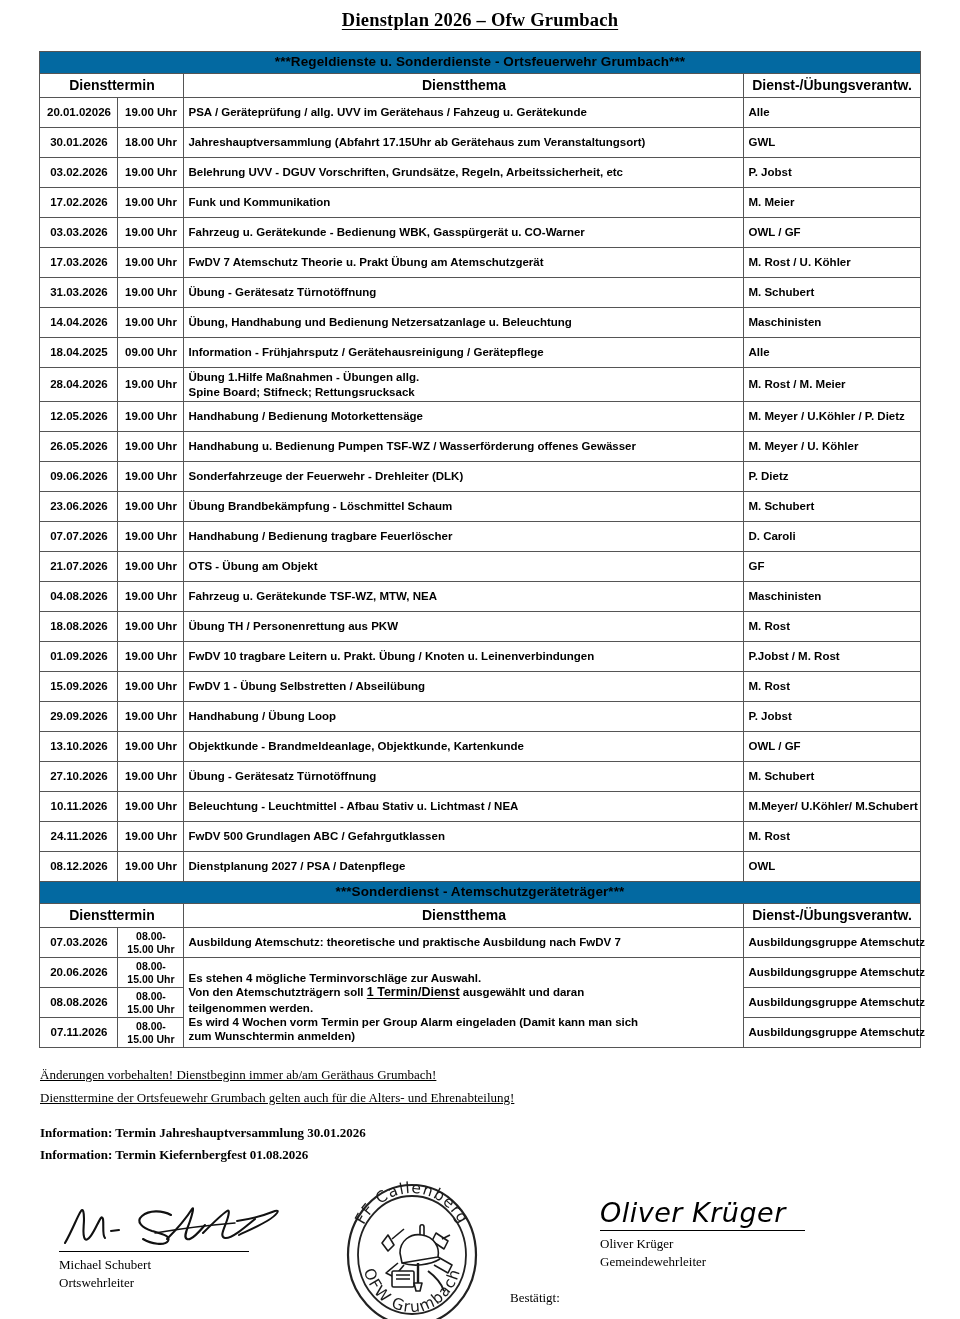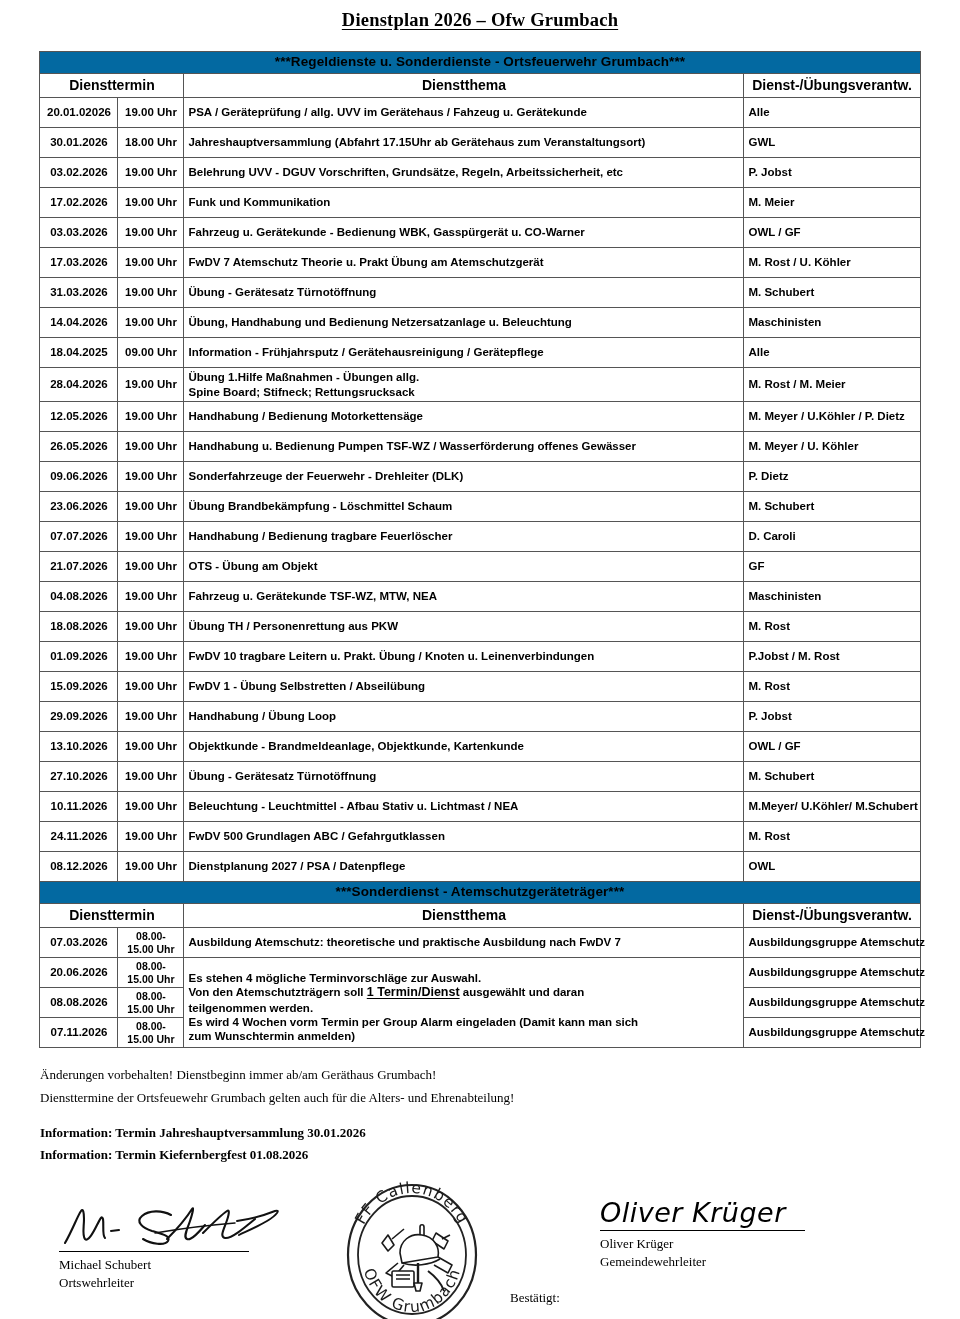--- a/index.html
+++ b/index.html
@@ -119,21 +119,21 @@
   .spacer-line { height: 9px; }
 
   
   .footnotes {
     width: 880px;
     margin: 16px auto 0 auto;
     font-family: "Liberation Serif", serif;
     font-size: 13px;
     line-height: 1.75;
   }
-  .footnotes .plain { font-weight: normal; }
+  .footnotes .plain { font-weight: normal; text-decoration: underline; }
   .footnotes .info  { font-weight: bold; }
   .footnotes .gap   { height: 12px; }
 
   
   .sign-area {
     position: relative;
     width: 880px;
     margin: 18px auto 0 auto;
     height: 140px;
   }

